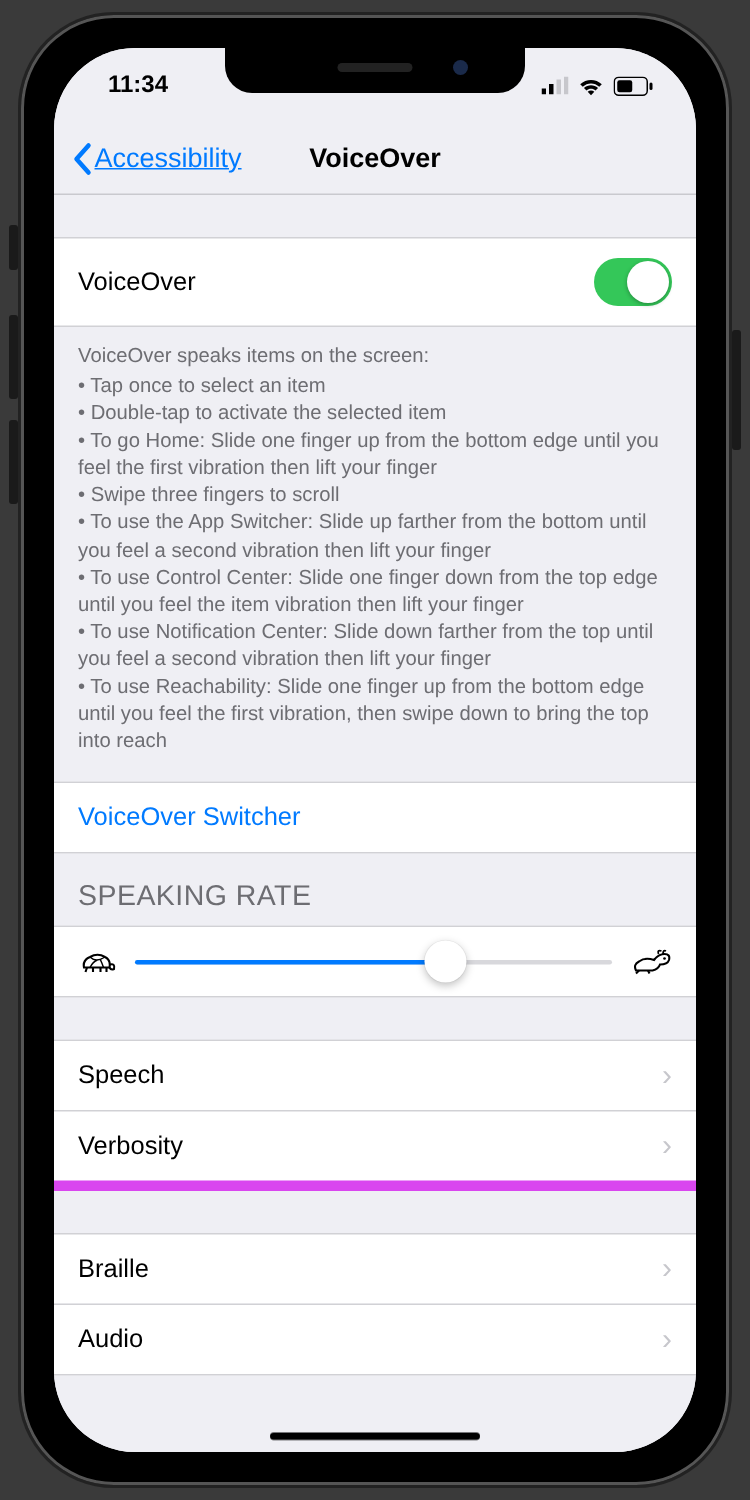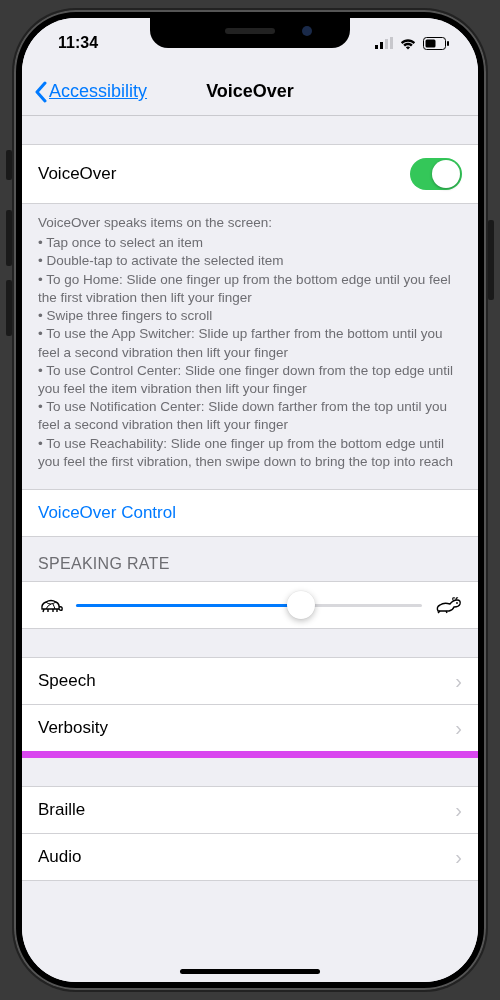--- a/index.html
+++ b/index.html
@@ -1,19 +1,19 @@
 <!DOCTYPE html>
 <html><head>
 <meta charset="utf-8">
 <style>
   * { box-sizing: border-box; margin: 0; padding: 0; }
   html, body { width: 500px; height: 1000px; background: #3a3a3a; font-family: -apple-system, "Helvetica Neue", Arial, sans-serif; }
   .frame {
     position: absolute; left: 14px; top: 10px; width: 472px; height: 980px;
-    background: #000; border-radius: 62px; padding: 8px;
+    background: #000; border-radius: 62px; padding: 22px;
     box-shadow: inset 0 0 0 2px #555, 0 0 0 2px #222;
   }
   .side-btn { position: absolute; background: #1a1a1a; border-radius: 2px; }
   .sb-left1 { left: 6px; top: 150px; width: 6px; height: 30px; }
   .sb-left2 { left: 6px; top: 210px; width: 6px; height: 56px; }
   .sb-left3 { left: 6px; top: 280px; width: 6px; height: 56px; }
   .sb-right { right: 6px; top: 220px; width: 6px; height: 80px; }
   .screen {
     width: 100%; height: 100%; background: #efeff4; border-radius: 54px; overflow: hidden; position: relative;
   }
@@ -49,21 +49,21 @@
   .toggle .knob {
     position: absolute; right: 2px; top: 2px; width: 28px; height: 28px; background: #fff; border-radius: 50%;
     box-shadow: 0 1px 3px rgba(0,0,0,0.3);
   }
   .desc {
     padding: 10px 16px 18px 16px; font-size: 13.5px; color: #6d6d72; line-height: 1.35;
   }
   .desc ul { list-style: none; margin-top: 2px; }
   .desc ul li::before { content: "•  "; }
   .section-header {
-    padding: 18px 16px 8px 16px; font-size: 16px; color: #6d6d72; letter-spacing: 0.3px;
+    padding: 18px 16px 8px 16px; font-size: 19px; color: #6d6d72; letter-spacing: 0.3px;
   }
   .slider-row {
     background: #fff; padding: 14px 16px; border-top: 1px solid #d1d1d5; border-bottom: 1px solid #d1d1d5;
     display: flex; align-items: center; gap: 12px;
   }
   .slider-track {
     flex: 1; height: 3px; background: #d8d8dc; border-radius: 2px; position: relative;
   }
   .slider-fill {
     position: absolute; left: 0; top: 0; height: 100%; background: #007aff; border-radius: 2px;
@@ -152,21 +152,21 @@
             <li>To go Home: Slide one finger up from the bottom edge until you feel the first vibration then lift your finger</li>
             <li>Swipe three fingers to scroll</li>
             <li>To use the App Switcher: Slide up farther from the bottom until you feel a second vibration then lift your finger</li>
             <li>To use Control Center: Slide one finger down from the top edge until you feel the item vibration then lift your finger</li>
             <li>To use Notification Center: Slide down farther from the top until you feel a second vibration then lift your finger</li>
             <li>To use Reachability: Slide one finger up from the bottom edge until you feel the first vibration, then swipe down to bring the top into reach</li>
           </ul>
       </div>
 
       <div class="row link" style="border-bottom:1px solid #d1d1d5;">
-        <span>VoiceOver Control</span>
+        <span>VoiceOver Switcher</span>
       </div>
 
       <div class="section-header">SPEAKING RATE</div>
 
       <div class="slider-row">
         <span>
           <svg width="26" height="18" viewBox="0 0 26 18">
               <path d="M4 13 Q3 8 8 6 Q13 3 18 6 Q22 8 21 13 L4 13 Z" fill="none" stroke="#000" stroke-width="1.4"></path>
               <path d="M8 6 Q12 10 18 6 M8 13 Q10 9 13 8 M15 8 Q16 10 17 13" stroke="#000" stroke-width="1" fill="none"></path>
               <path d="M21 11 Q25 10 24 14 Q22 15 21 13" fill="none" stroke="#000" stroke-width="1.4"></path>

